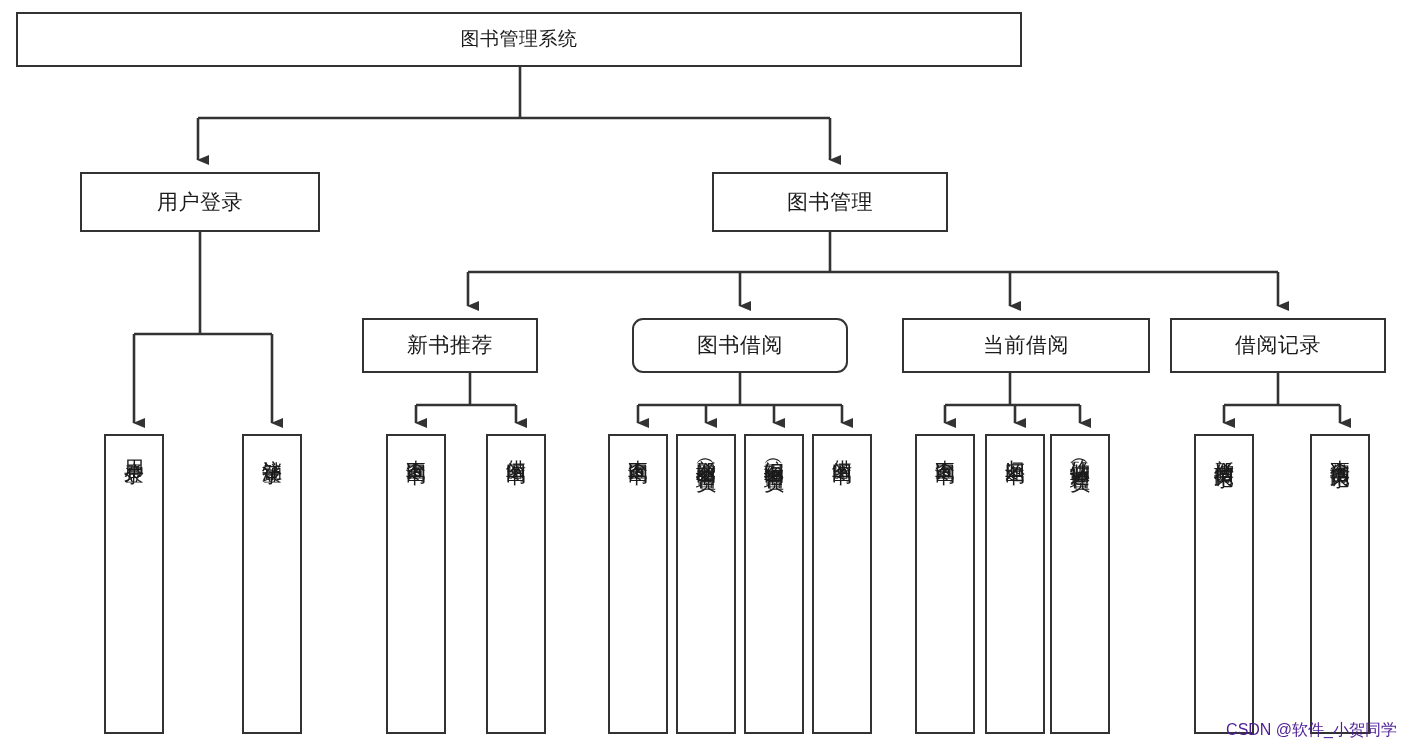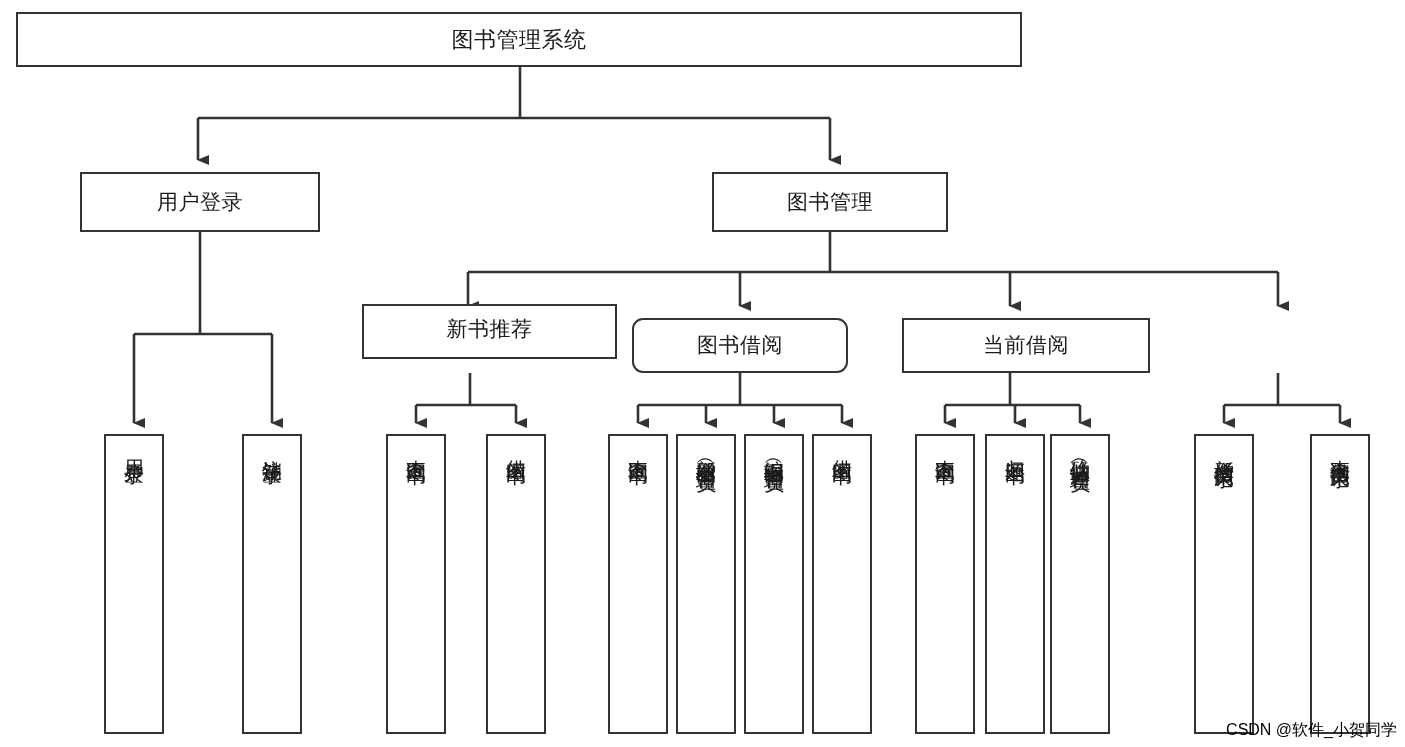--- a/index.html
+++ b/index.html
@@ -40,40 +40,40 @@
   .node .lbl {
     display: block;
     text-align: center;
     line-height: 1.18;
     letter-spacing: 0.5px;
   }
   .node.horiz .lbl {
     font-size: 21px;
   }
   .node.root .lbl {
-    font-size: 22px;
+    font-size: 19px;
   }
   .node.leaf {
     align-items: flex-start;
     padding-top: 8px;
   }
   .node.leaf .lbl {
     writing-mode: vertical-rl;
     text-orientation: upright;
     font-size: 20px;
     line-height: 1.05;
     letter-spacing: 2px;
     white-space: nowrap;
   }
   #watermark {
     position: absolute;
     right: 8px;
     bottom: 6px;
     font-size: 16px;
-    color: #000000;
+    color: #4c1d95;
     z-index: 5;
     white-space: nowrap;
   }
 </style>
 </head>
 <body>
 
 <div id="canvas">
 
   <svg id="wires" viewBox="0 0 1405 747">
@@ -130,29 +130,32 @@
     <span class="lbl">图书管理系统</span>
   </div>
 
   <div class="node horiz" style="left:80px; top:172px; width:240px; height:60px;">
     <span class="lbl">用户登录</span>
   </div>
   <div class="node horiz" style="left:712px; top:172px; width:236px; height:60px;">
     <span class="lbl">图书管理</span>
   </div>
 
-  <div class="node horiz" style="left:362px; top:304px; width:255px; height:55px;font-family:Liberation Mono, monospace;">
+  <div class="node horiz" style="left:362px; top:318px; width:176px; height:55px;">
     <span class="lbl">新书推荐</span>
   </div>
   <div class="node horiz" style="left:632px; top:318px; width:216px; height:55px;border-radius:11px;">
     <span class="lbl">图书借阅</span>
   </div>
   <div class="node horiz" style="left:902px; top:318px; width:248px; height:55px;">
     <span class="lbl">当前借阅</span>
   </div>
+  <div class="node horiz" style="left:1170px; top:318px; width:216px; height:55px;">
+    <span class="lbl">借阅记录</span>
+  </div>
 
   <div class="node leaf" style="left:104px; top:434px; width:60px; height:300px;">
     <span class="lbl">用户登录</span>
   </div>
   <div class="node leaf" style="left:242px; top:434px; width:60px; height:300px;">
     <span class="lbl">注销登录</span>
   </div>
 
   <div class="node leaf" style="left:386px; top:434px; width:60px; height:300px;">
     <span class="lbl">查询图书</span>

